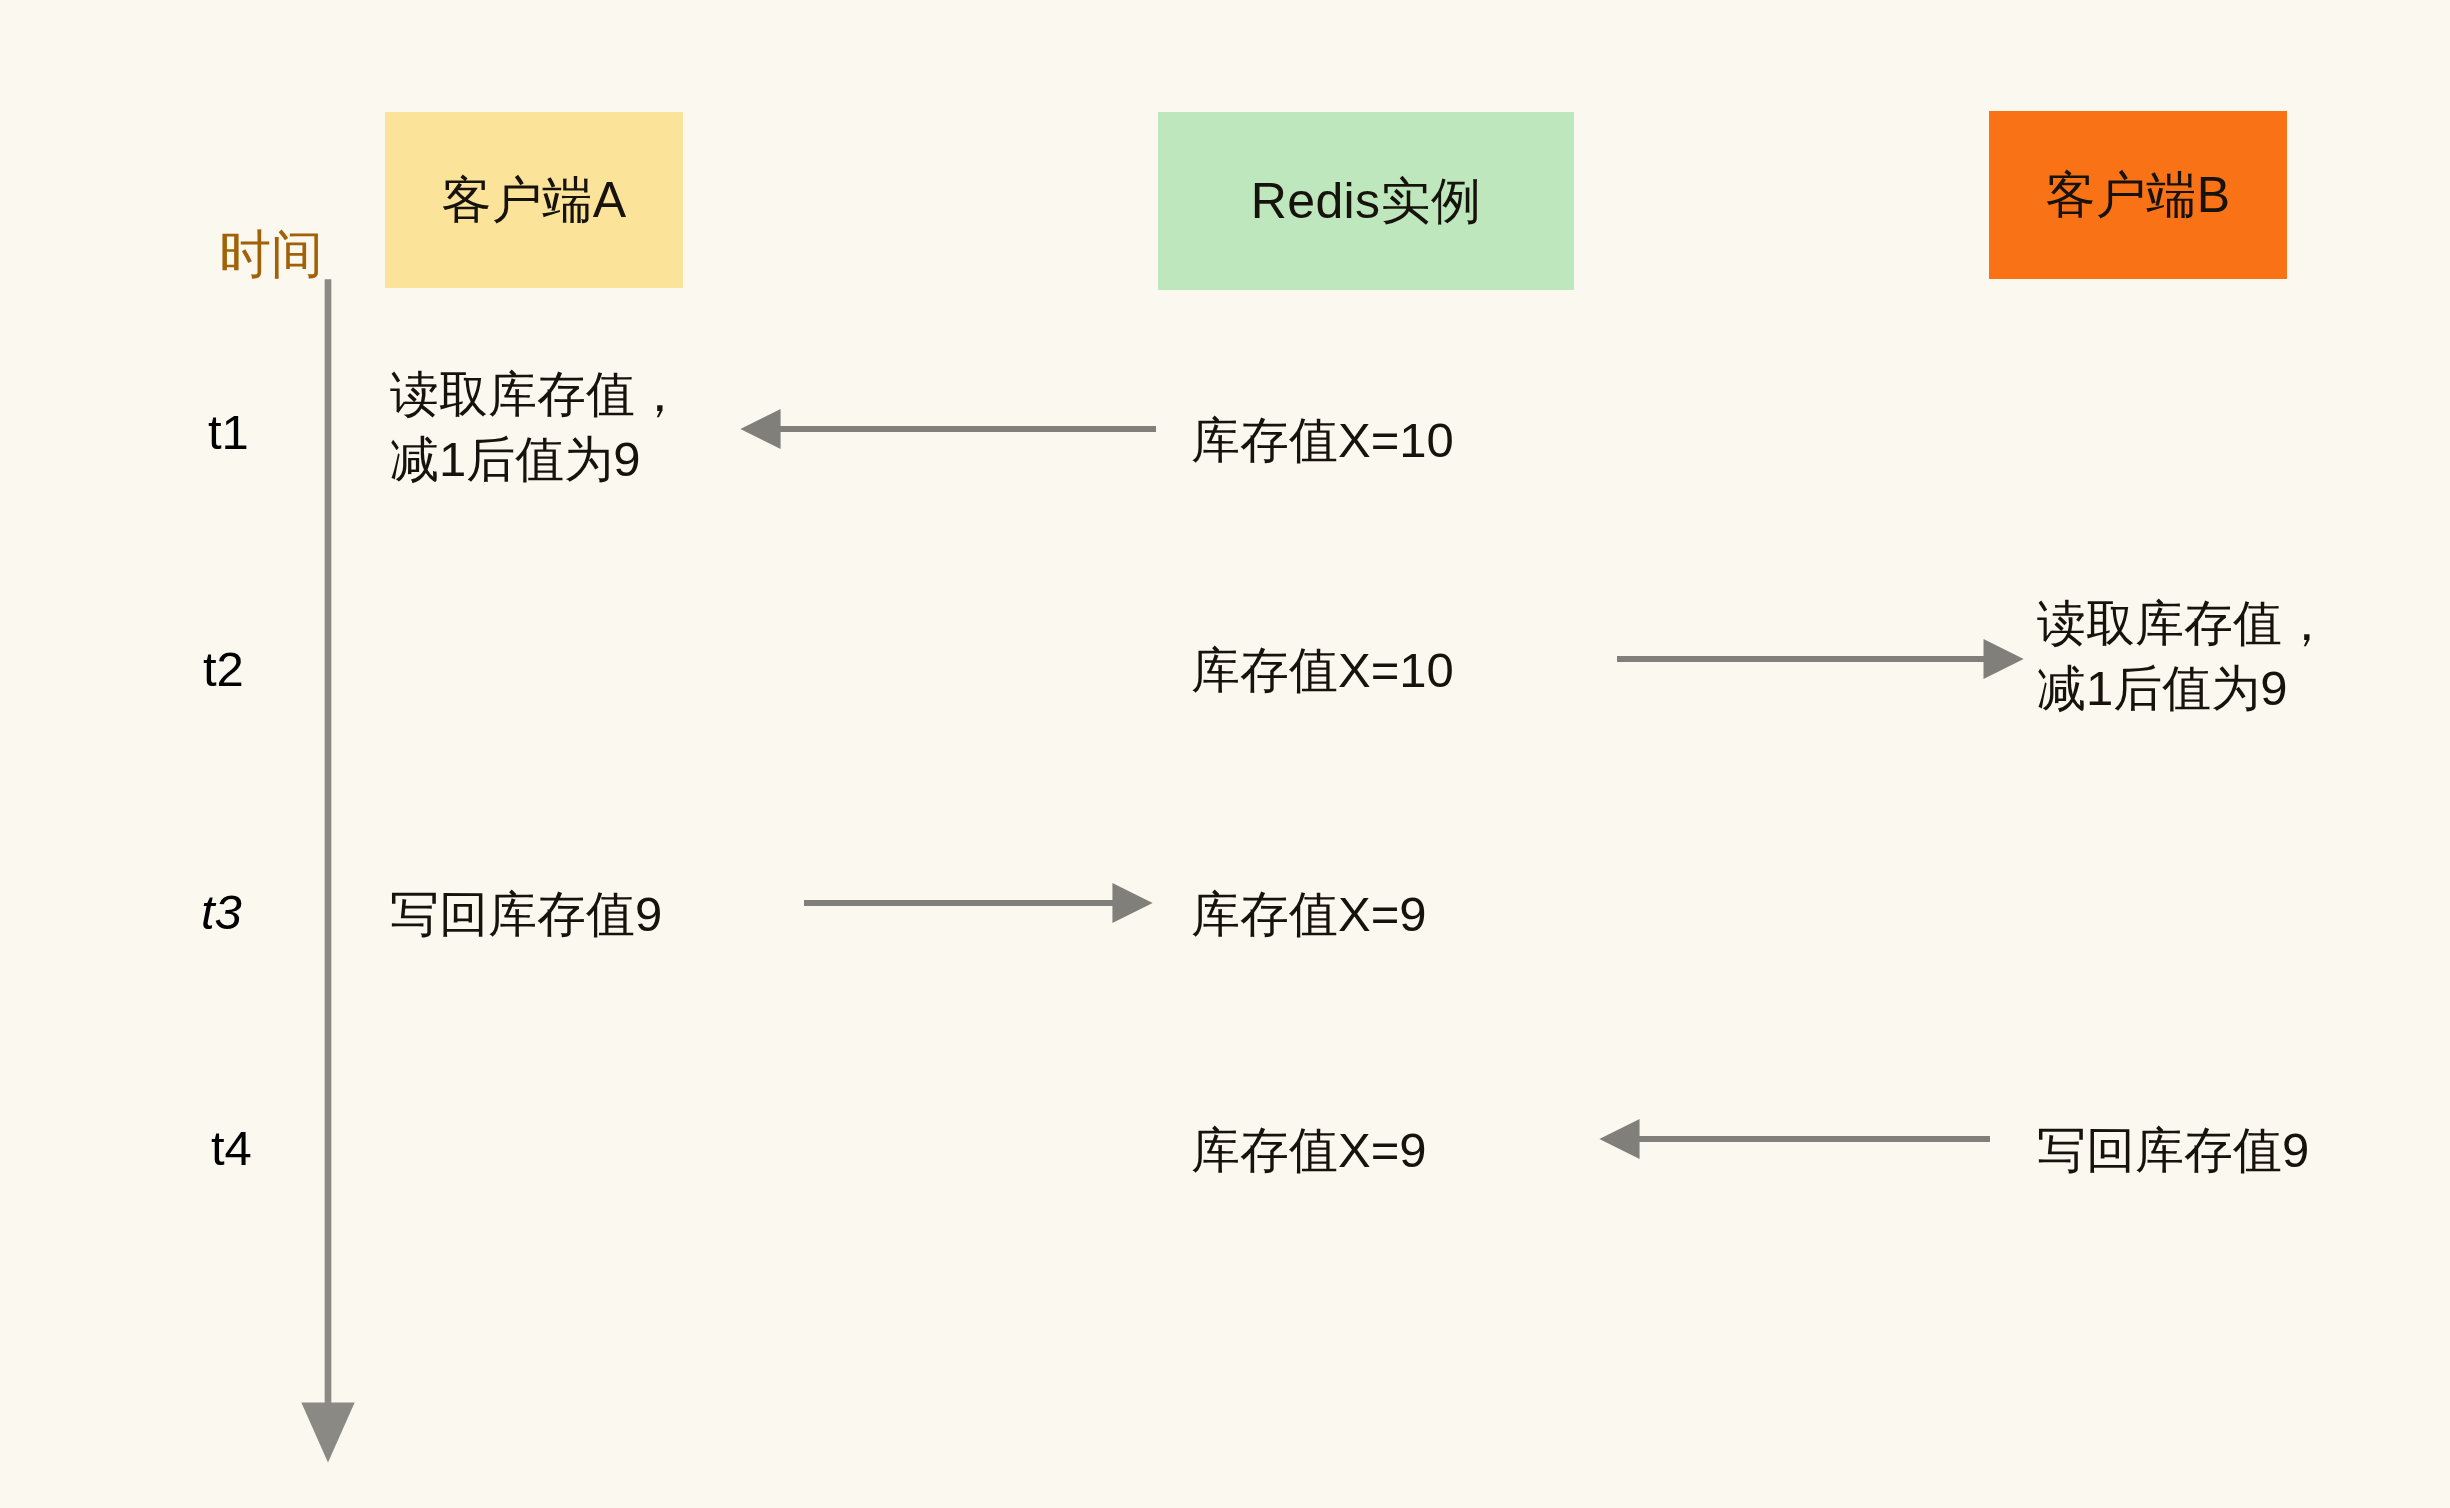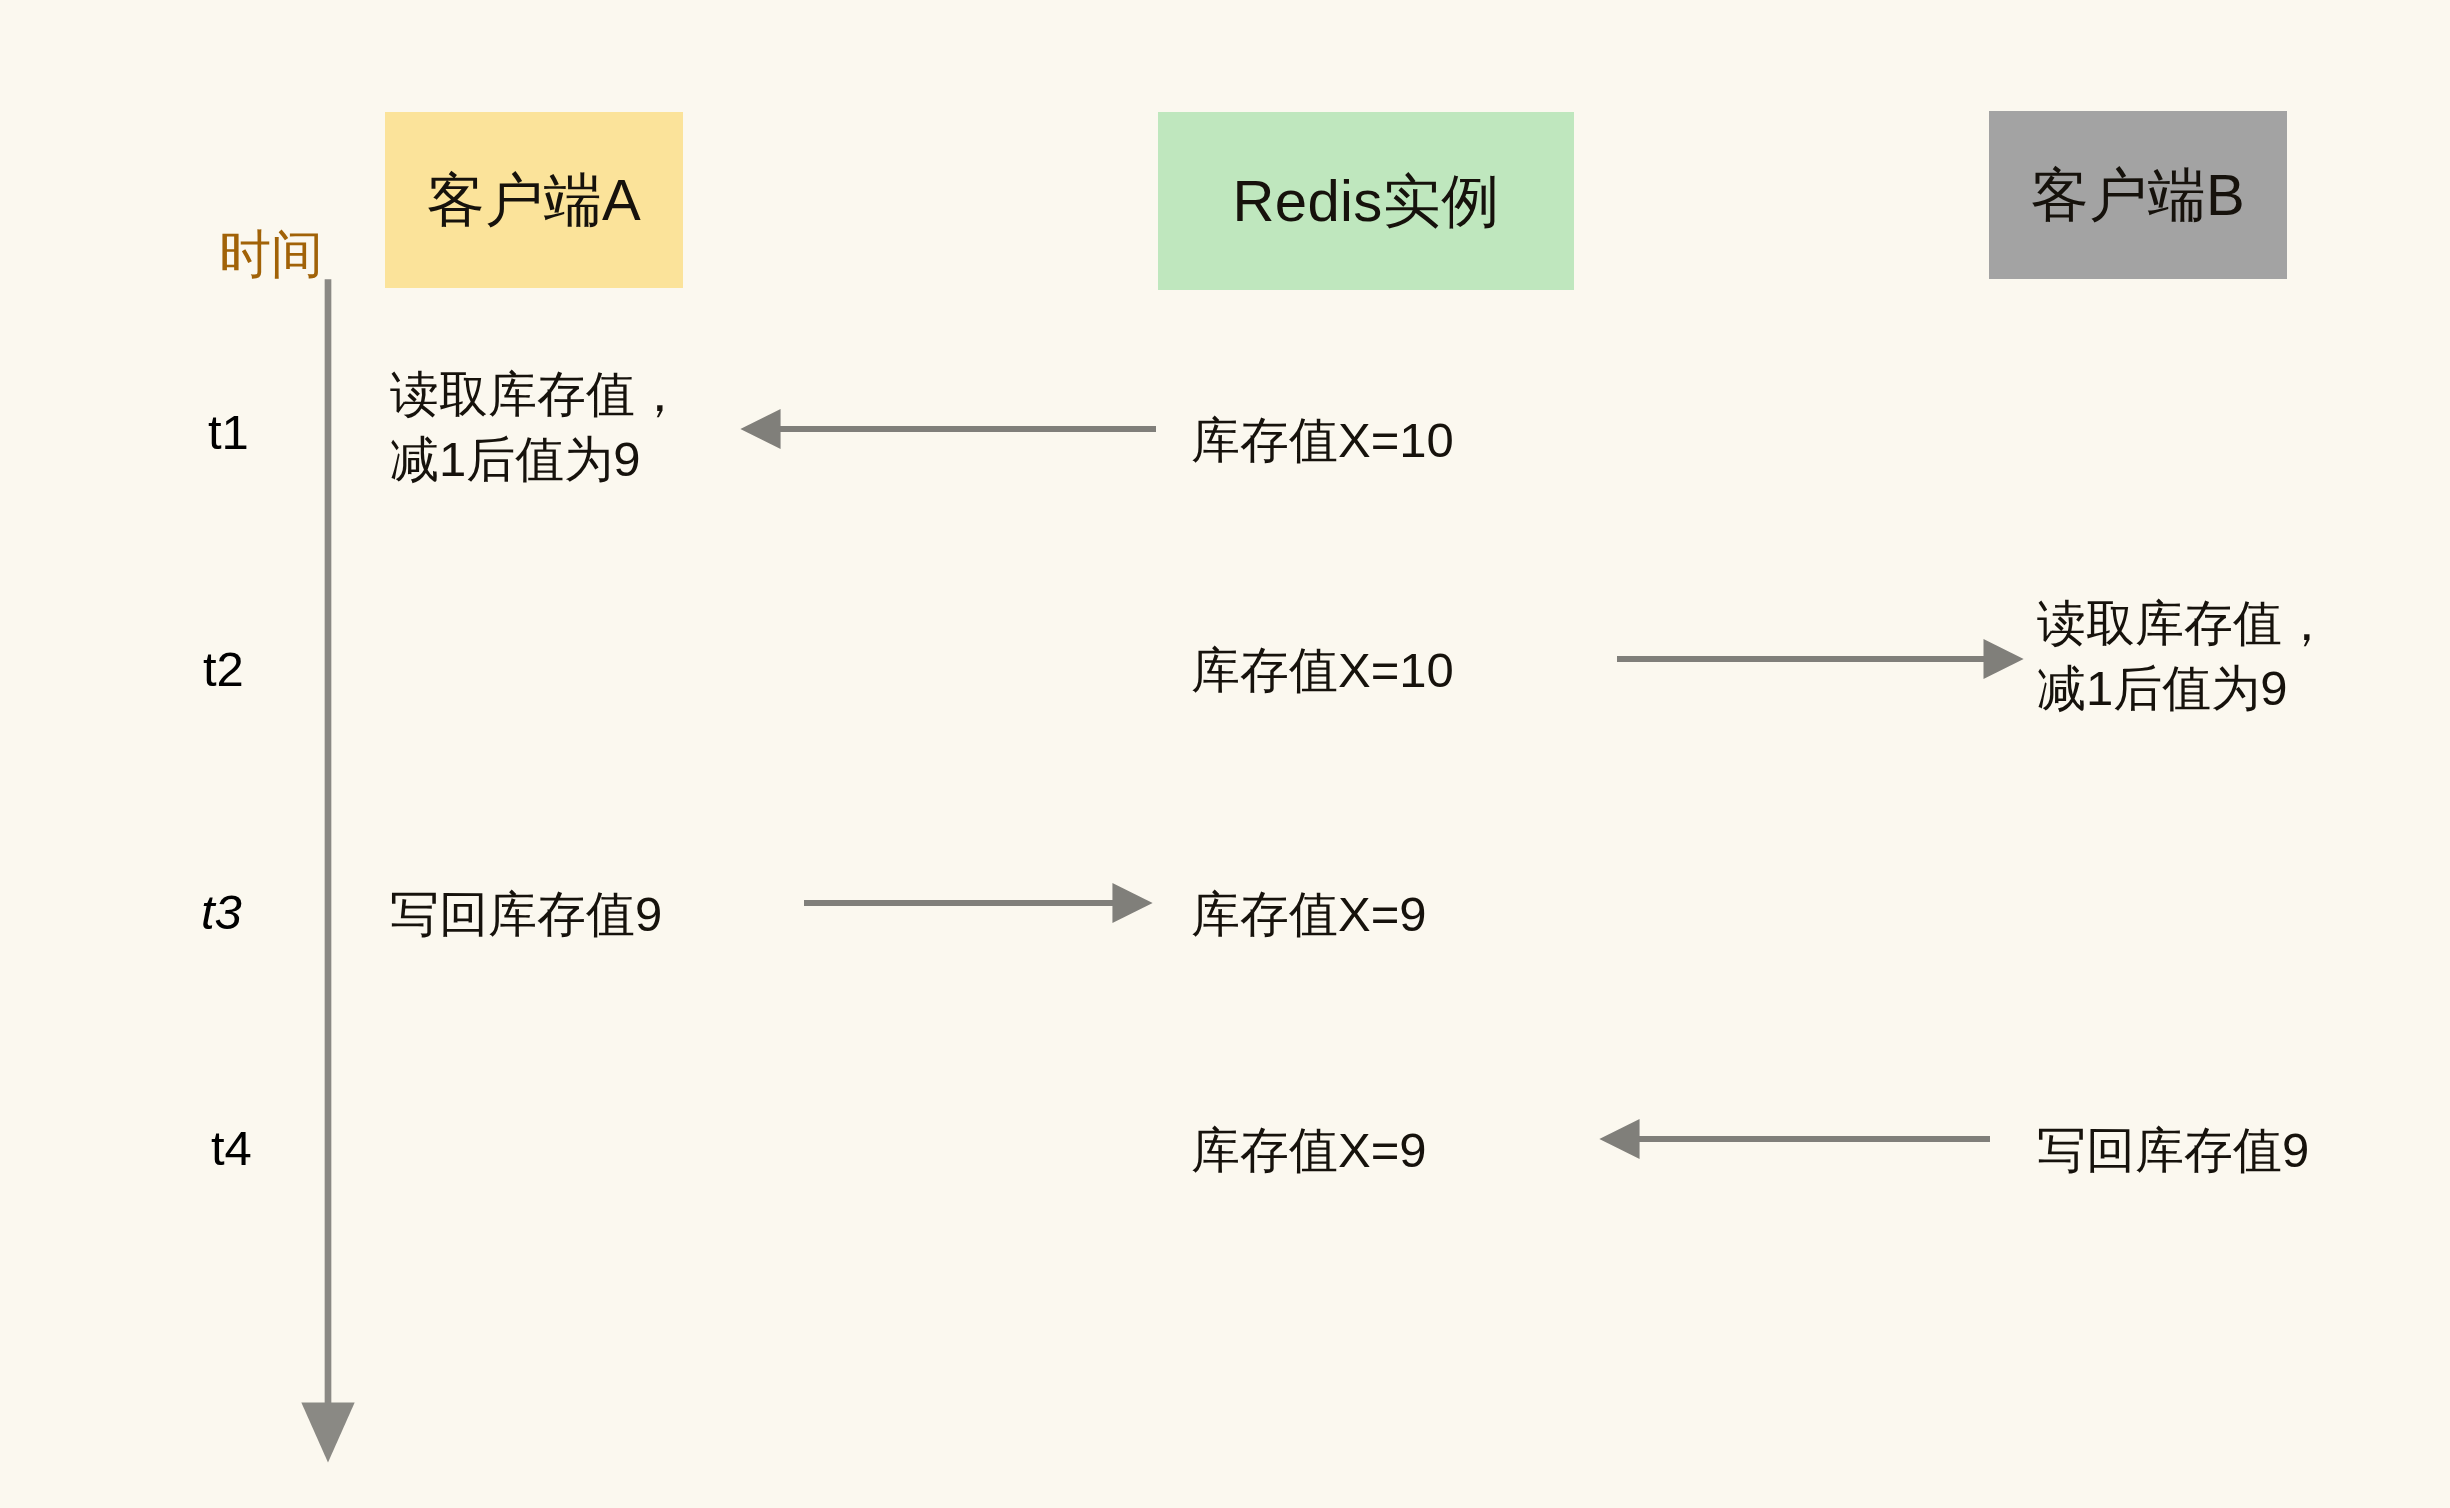--- a/index.html
+++ b/index.html
@@ -23,29 +23,29 @@
     height: 1509px;
   }
 
   
   .lane-box {
     position: absolute;
     display: flex;
     align-items: center;
     justify-content: center;
     box-sizing: border-box;
-    font-size: 58px;
+    font-size: 50px;
     line-height: 1;
     letter-spacing: 0.4px;
     white-space: nowrap;
     color: #16120c;
   }
   .lane-a   { left: 385px;  top: 112px; width: 298px; height: 176px; background: #fbe39a; }
   .lane-mid { left: 1158px; top: 112px; width: 416px; height: 178px; background: #bfe7be; text-align: center; }
-  .lane-b   { left: 1989px; top: 111px; width: 298px; height: 168px; background: #a3a3a3; }
+  .lane-b   { left: 1989px; top: 111px; width: 298px; height: 168px; background: #f97316; }
 
   
   .axis-label {
     position: absolute;
     left: 219px;
     top: 228px;
     font-size: 52px;
     line-height: 1;
     white-space: nowrap;
     color: #a16207;

